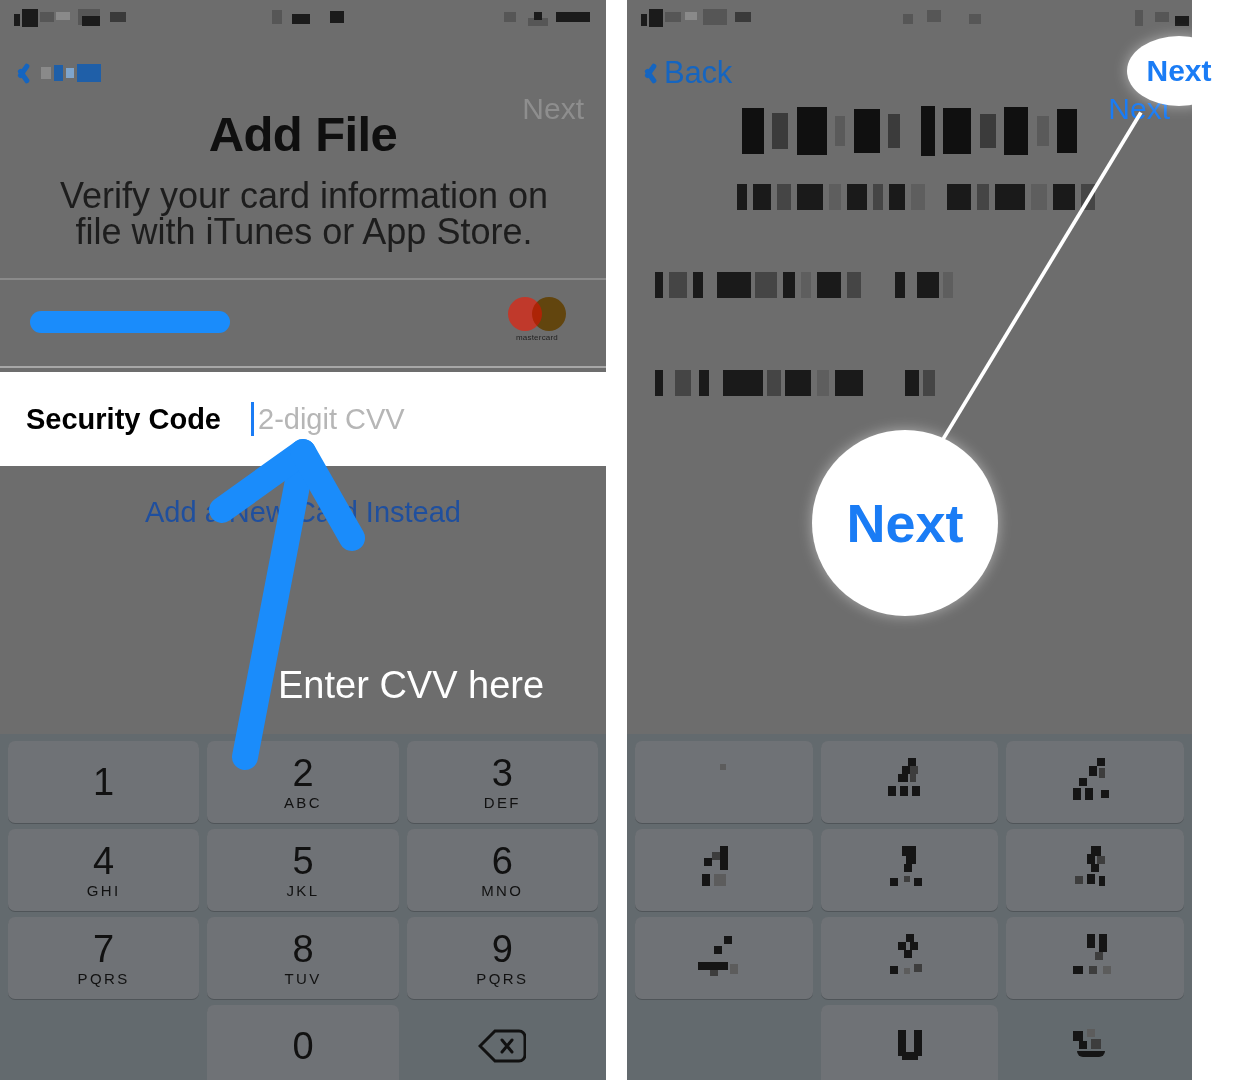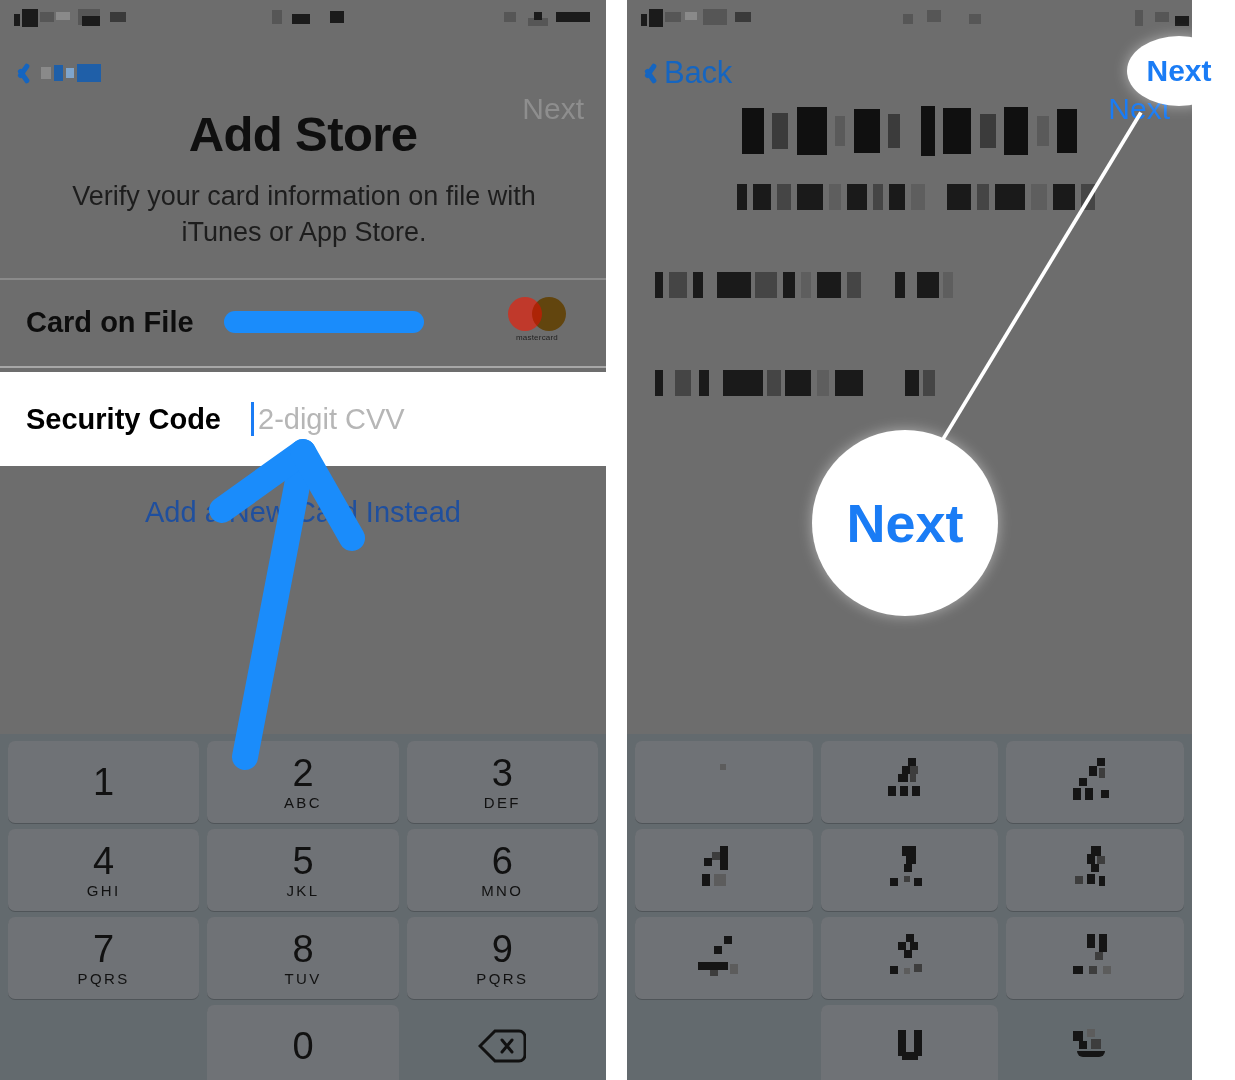--- a/index.html
+++ b/index.html
@@ -53,21 +53,21 @@
   .nav-next-right.active { color:#1a7cf5; }
 
   
   .screen-title {
     position:absolute; left:0; width:100%; top:106px;
     text-align:center; font-size:49px; font-weight:bold;
     color:#0f0f0f; letter-spacing:-0.6px;
   }
   .screen-sub {
     position:absolute; left:58px; width:492px; top:178px;
-    text-align:center; font-size:27px; line-height:36px; color:#1d1d1d;
+    text-align:center; font-size:36px; line-height:36px; color:#1d1d1d;
   }
 
   
   .rowline { position:absolute; left:0; width:100%; height:2px; background:#8a8a8a; }
   .form-row {
     position:absolute; left:0; width:100%;
     display:flex; align-items:center;
   }
   .form-row .lbl {
     font-size:29px; font-weight:bold; color:#0d0d0d;
@@ -178,27 +178,26 @@
         <span class="nav-back-blur">
           <i class="px lt" style="position:relative;display:inline-block;width:10px;height:12px;"></i>
           <i class="px" style="position:relative;display:inline-block;width:9px;height:16px;background:#1f5fa8;"></i>
           <i class="px" style="position:relative;display:inline-block;width:8px;height:10px;background:#7fa5cc;"></i>
           <i class="px" style="position:relative;display:inline-block;width:24px;height:18px;background:#1f5fa8;"></i>
         </span>
       </div>
       <div class="nav-next-right">Next</div>
     </div>
 
-    <div class="screen-title">Add Store</div>
+    <div class="screen-title">Add File</div>
     <div class="screen-sub">Verify your card information on file with iTunes or App Store.</div>
 
     <div class="rowline" style="top:278px;"></div>
 
     <div class="form-row row-card">
-      <span class="lbl">Card on File</span>
       <span class="redact-bar"></span>
     </div>
     <div class="mc-logo">
       <div class="mc-circles">
         <i class="mc-red"></i>
         <i class="mc-yel"></i>
       </div>
       <div class="mc-text">mastercard</div>
     </div>
 
@@ -267,20 +266,21 @@
         </div>
       </div>
     </div>
 
     <div class="annot">
       <svg width="606" height="1080" viewBox="0 0 606 1080">
         <path d="M245 757 L300 470" stroke="#1a8cfb" stroke-width="26" stroke-linecap="round" fill="none"></path>
         <path d="M303 452 L222 510" stroke="#1a8cfb" stroke-width="26" stroke-linecap="round" fill="none"></path>
         <path d="M303 452 L352 538" stroke="#1a8cfb" stroke-width="26" stroke-linecap="round" fill="none"></path>
       </svg>
+      <div class="annot-text" style="left:278px; top:664px;">Enter CVV here</div>
     </div>
   </div>
 
   <div class="panel panel-right">
 
     <div class="statusbar">
       <div class="px dk" style="left:14px;top:14px;width:6px;height:12px;"></div>
       <div class="px dk" style="left:22px;top:9px;width:14px;height:18px;"></div>
       <div class="px md" style="left:38px;top:12px;width:16px;height:10px;"></div>
       <div class="px lt" style="left:58px;top:12px;width:12px;height:8px;"></div>

